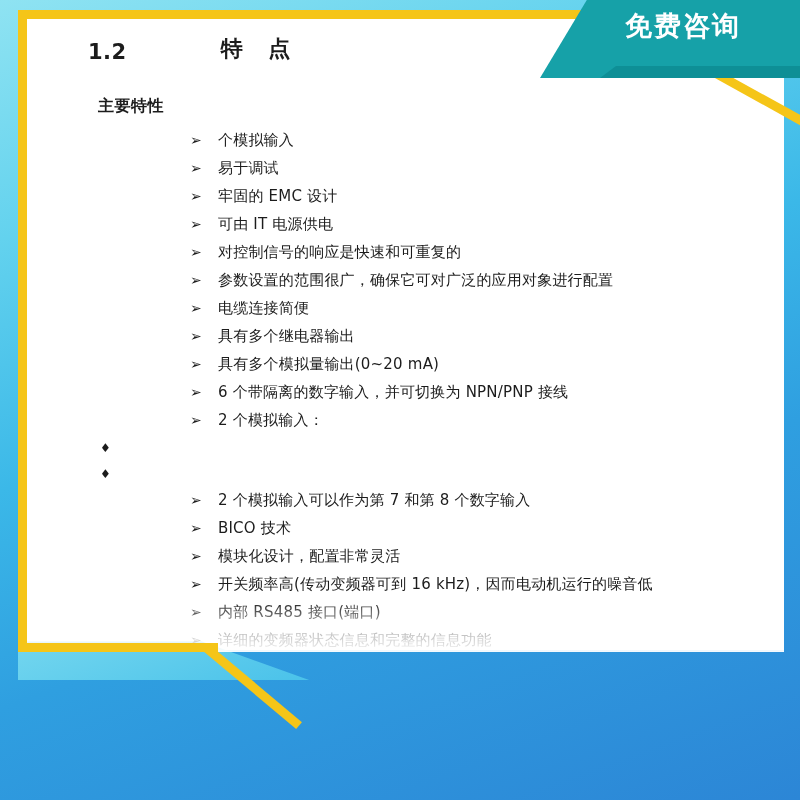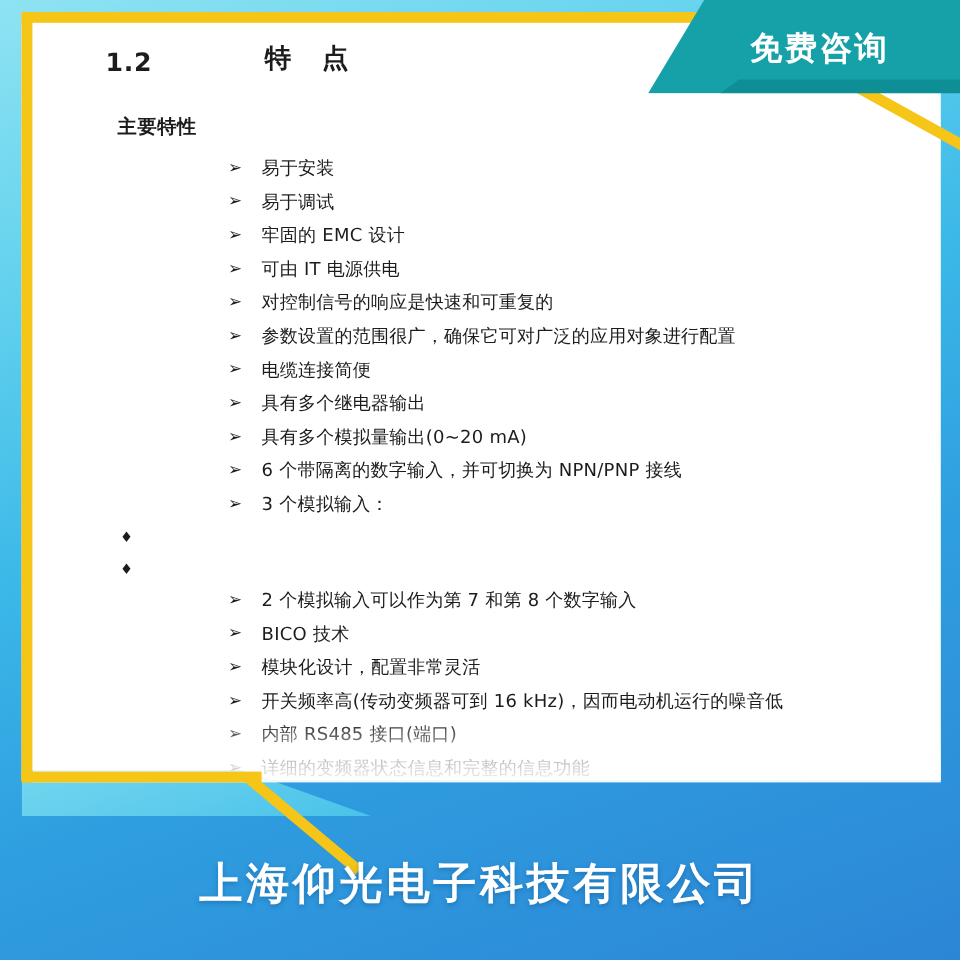--- a/index.html
+++ b/index.html
@@ -96,21 +96,21 @@
   }
   .banner-shade {
     position: absolute;
     right: 0; top: 66px;
     width: 200px; height: 12px;
     background: #0e8f96;
     clip-path: polygon(8% 0, 100% 0, 100% 100%, 0 100%);
   }
   .banner-text {
     position: absolute;
-    right: 22px; top: 22px;
+    right: 22px; top: 8px;
     width: 190px;
     text-align: center;
     color: #ffffff;
     font-size: 27px;
     font-weight: bold;
     letter-spacing: 2px;
     font-family: "DejaVu Sans", sans-serif;
   }
 
   
@@ -230,21 +230,21 @@
     <div class="heading-row">
       <span class="heading-num">1.2</span>
       <span class="heading-title">特 点</span>
     </div>
 
     <div class="subheading">主要特性</div>
 
     <ul class="bullets">
       <li>
           <span class="marker">➢</span>
-          <span class="txt">易于安装</span>
+          <span class="txt">个模拟输入</span>
         </li>
       <li>
           <span class="marker">➢</span>
           <span class="txt">易于调试</span>
         </li>
       <li>
           <span class="marker">➢</span>
           <span class="txt">牢固的 EMC 设计</span>
         </li>
       <li>
@@ -270,21 +270,21 @@
       <li>
           <span class="marker">➢</span>
           <span class="txt">具有多个模拟量输出(0~20 mA)</span>
         </li>
       <li>
           <span class="marker">➢</span>
           <span class="txt">6 个带隔离的数字输入，并可切换为 NPN/PNP 接线</span>
         </li>
       <li>
           <span class="marker">➢</span>
-          <span class="txt">3 个模拟输入：</span>
+          <span class="txt">2 个模拟输入：</span>
         </li>
     </ul>
 
     <ul class="sub-bullets">
       <li>
           <span class="marker">♦</span>
         </li>
       <li>
           <span class="marker">♦</span>
         </li>
@@ -324,15 +324,14 @@
   <div class="frame-left"></div>
   <div class="frame-top"></div>
   <div class="frame-diag"></div>
   <div class="frame-bottom"></div>
   <div class="frame-diag2"></div>
 
   <div class="banner"></div>
   <div class="banner-shade"></div>
   <div class="banner-text">免费咨询</div>
 
-  <div class="company">上海仰光电子科技有限公司</div>
 
 </div>
 
 </body></html>

